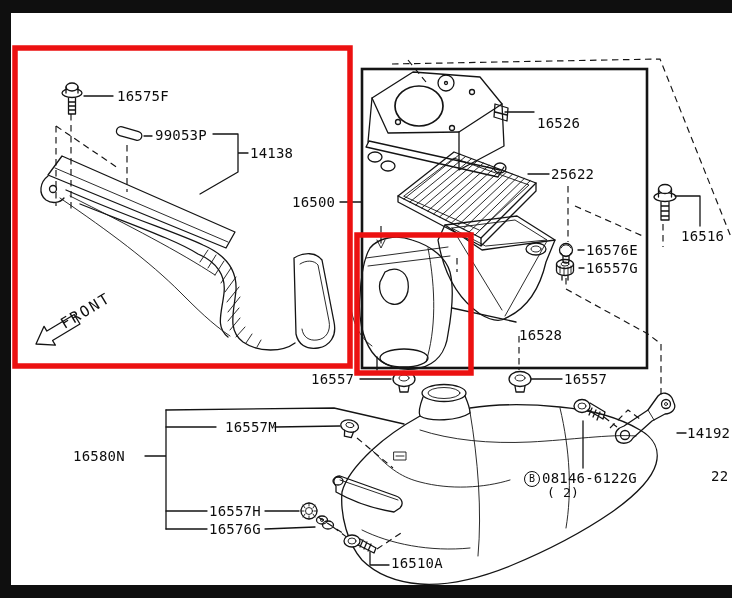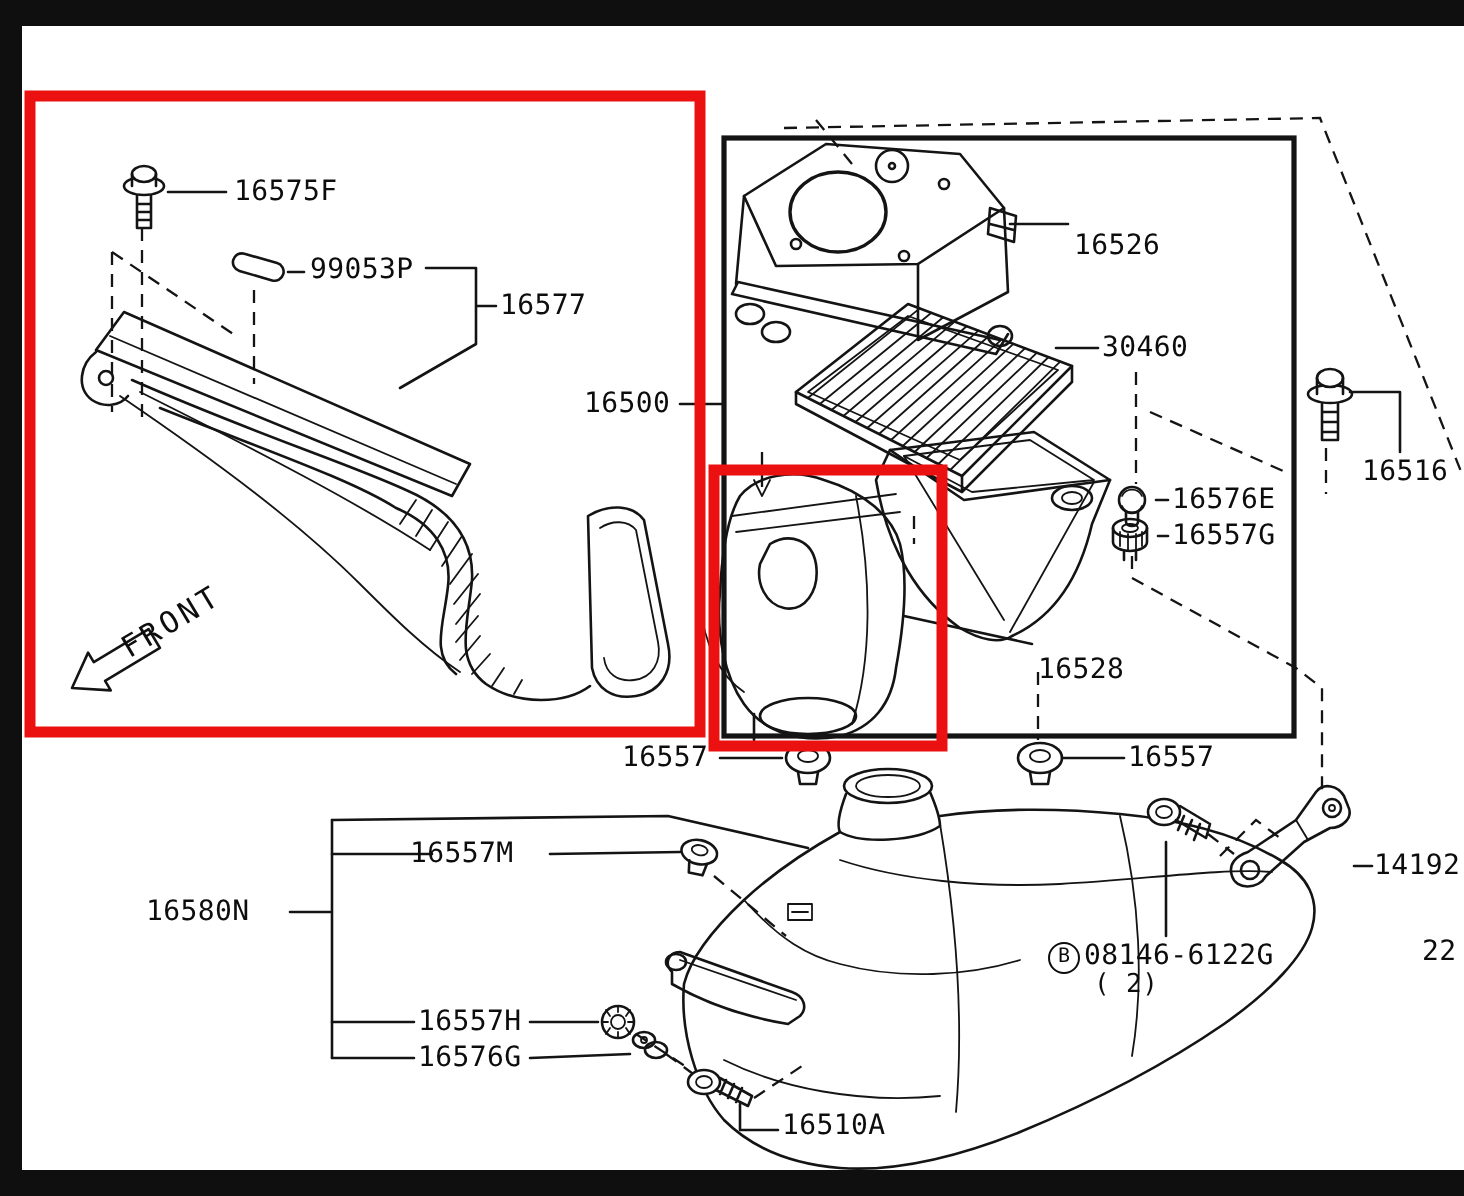--- a/index.html
+++ b/index.html
@@ -253,32 +253,32 @@
     <g>
       <path class="ln" d="M340,202 L361,202"></path>
       <rect class="boxln" x="362" y="69" width="285" height="299"></rect>
       <rect class="redln" x="15" y="48" width="335" height="318"></rect>
       <rect class="redln" x="357" y="235" width="114" height="138"></rect>
     </g>
   </svg>
 
   <div class="lbl" style="left:117px;top:89px">16575F</div>
   <div class="lbl" style="left:155px;top:128px">99053P</div>
-  <div class="lbl" style="left:250px;top:146px">16577</div>
+  <div class="lbl" style="left:250px;top:146px">14138</div>
   <div class="lbl" style="left:292px;top:195px">16500</div>
   <div class="lbl" style="left:537px;top:116px">16526</div>
-  <div class="lbl" style="left:551px;top:167px">30460</div>
+  <div class="lbl" style="left:551px;top:167px">25622</div>
   <div class="lbl" style="left:681px;top:229px">16516</div>
   <div class="lbl" style="left:586px;top:243px">16576E</div>
   <div class="lbl" style="left:586px;top:261px">16557G</div>
   <div class="lbl" style="left:519px;top:328px">16528</div>
   <div class="lbl" style="left:311px;top:372px">16557</div>
   <div class="lbl" style="left:564px;top:372px">16557</div>
   <div class="lbl" style="left:73px;top:449px">16580N</div>
-  <div class="lbl" style="left:205px;top:420px">16557M</div>
+  <div class="lbl" style="left:225px;top:420px">16557M</div>
   <div class="lbl" style="left:209px;top:504px">16557H</div>
   <div class="lbl" style="left:209px;top:522px">16576G</div>
   <div class="lbl" style="left:391px;top:556px">16510A</div>
   <div class="lbl" style="left:687px;top:426px">14192</div>
 
   <span class="bcircle" style="left:524px;top:471px">B</span>
   <div class="lbl" style="left:542px;top:471px">08146-6122G</div>
   <div class="lbl qty" style="left:547px;top:485px">( 2)</div>
 
   <div class="lbl" style="left:711px;top:469px">22</div>

